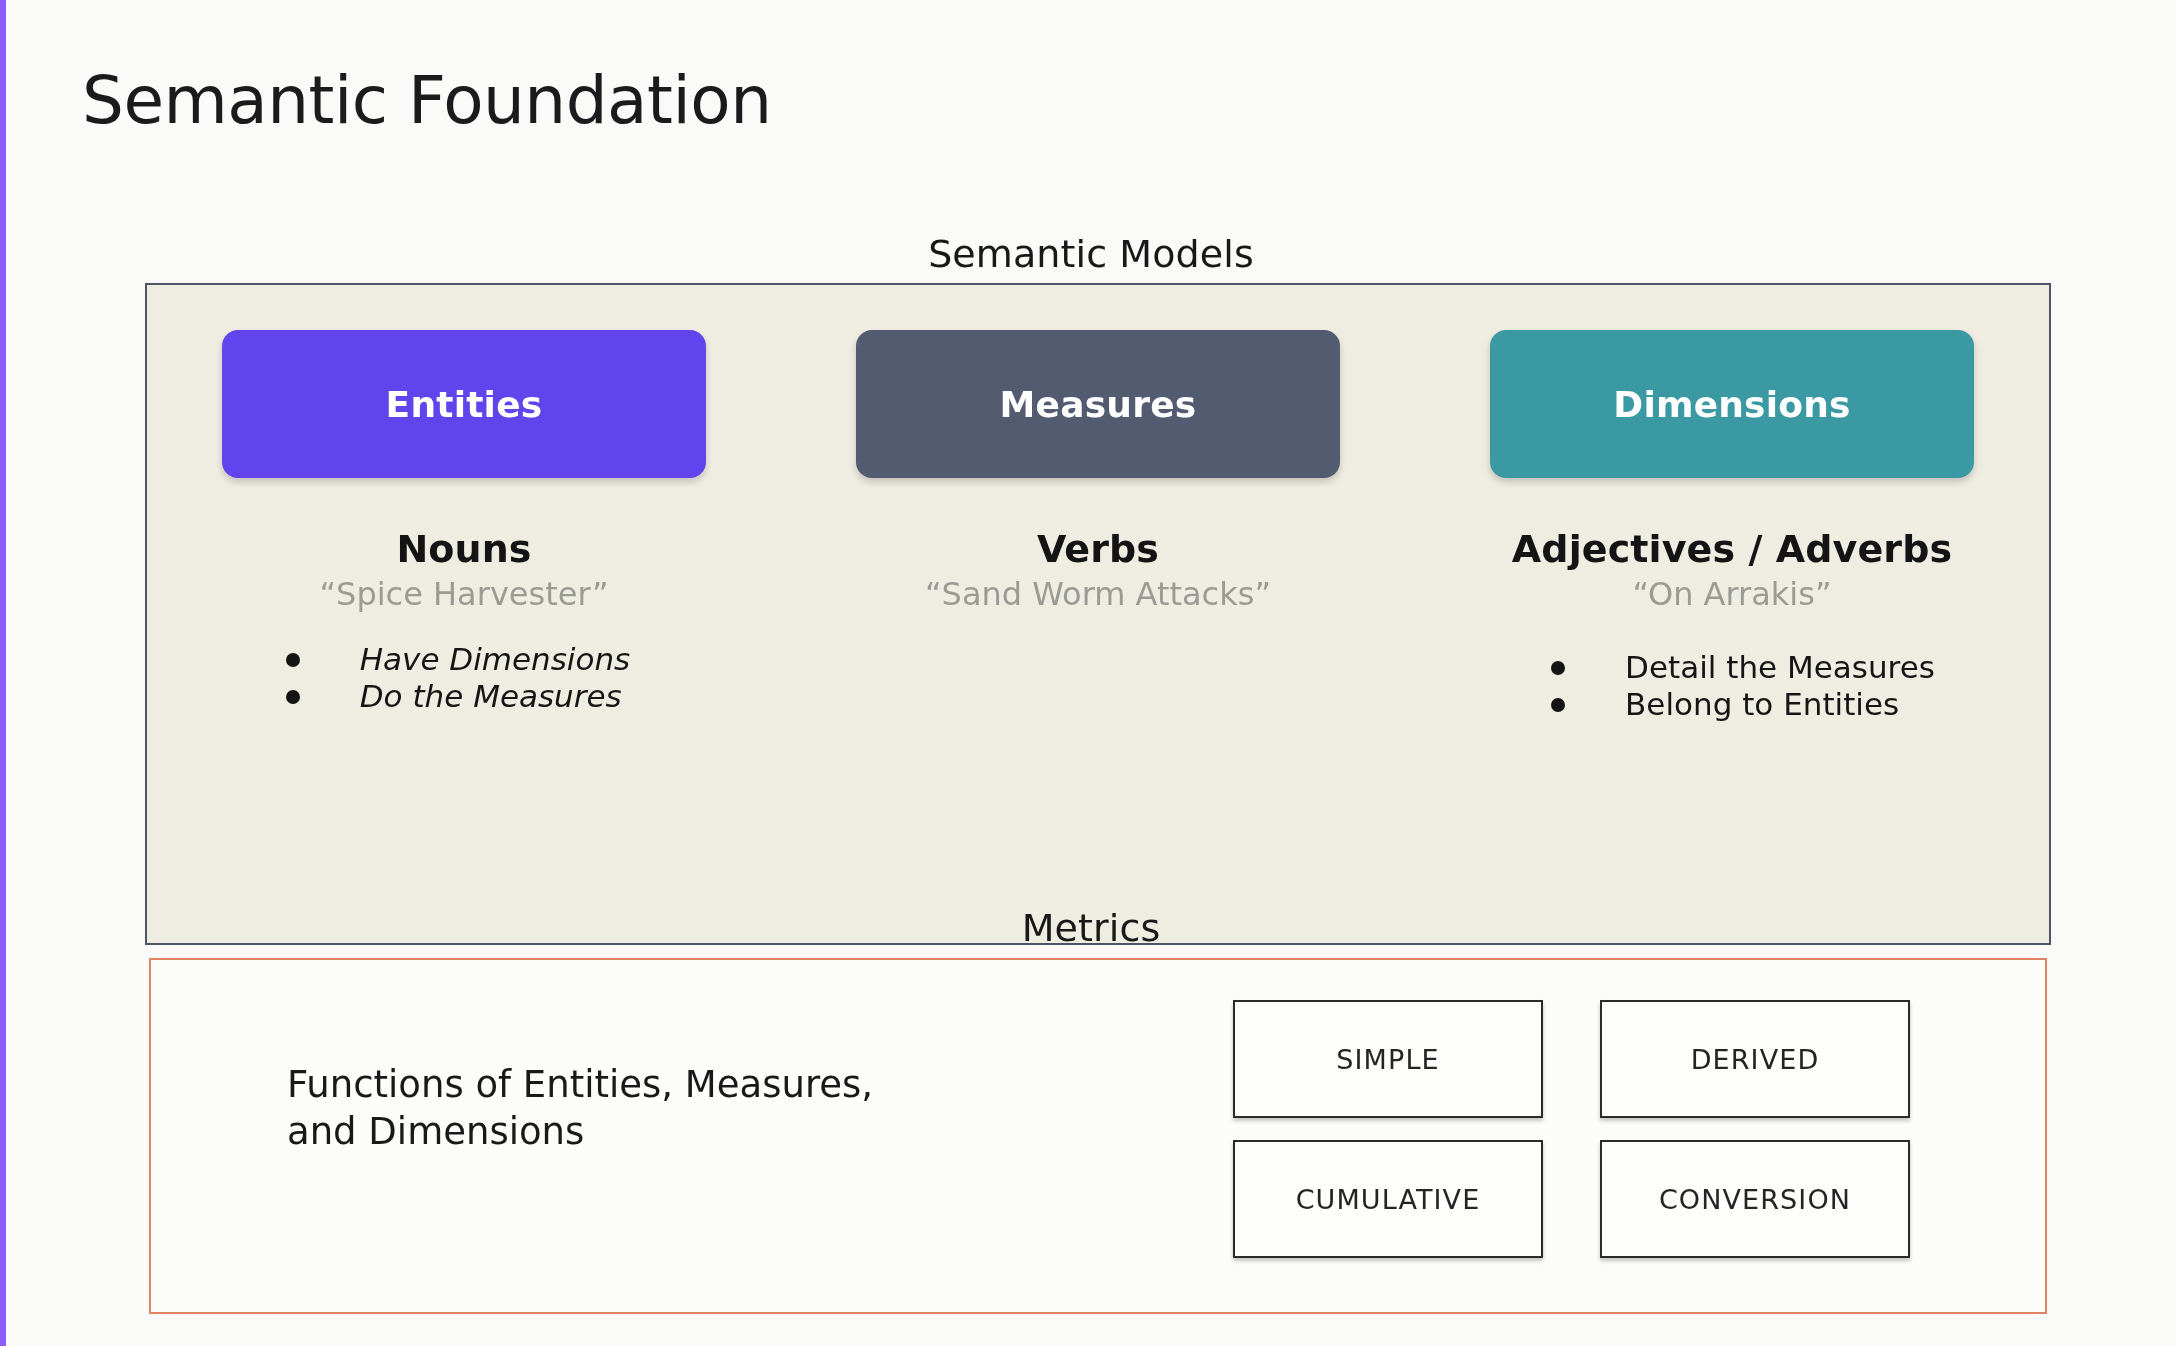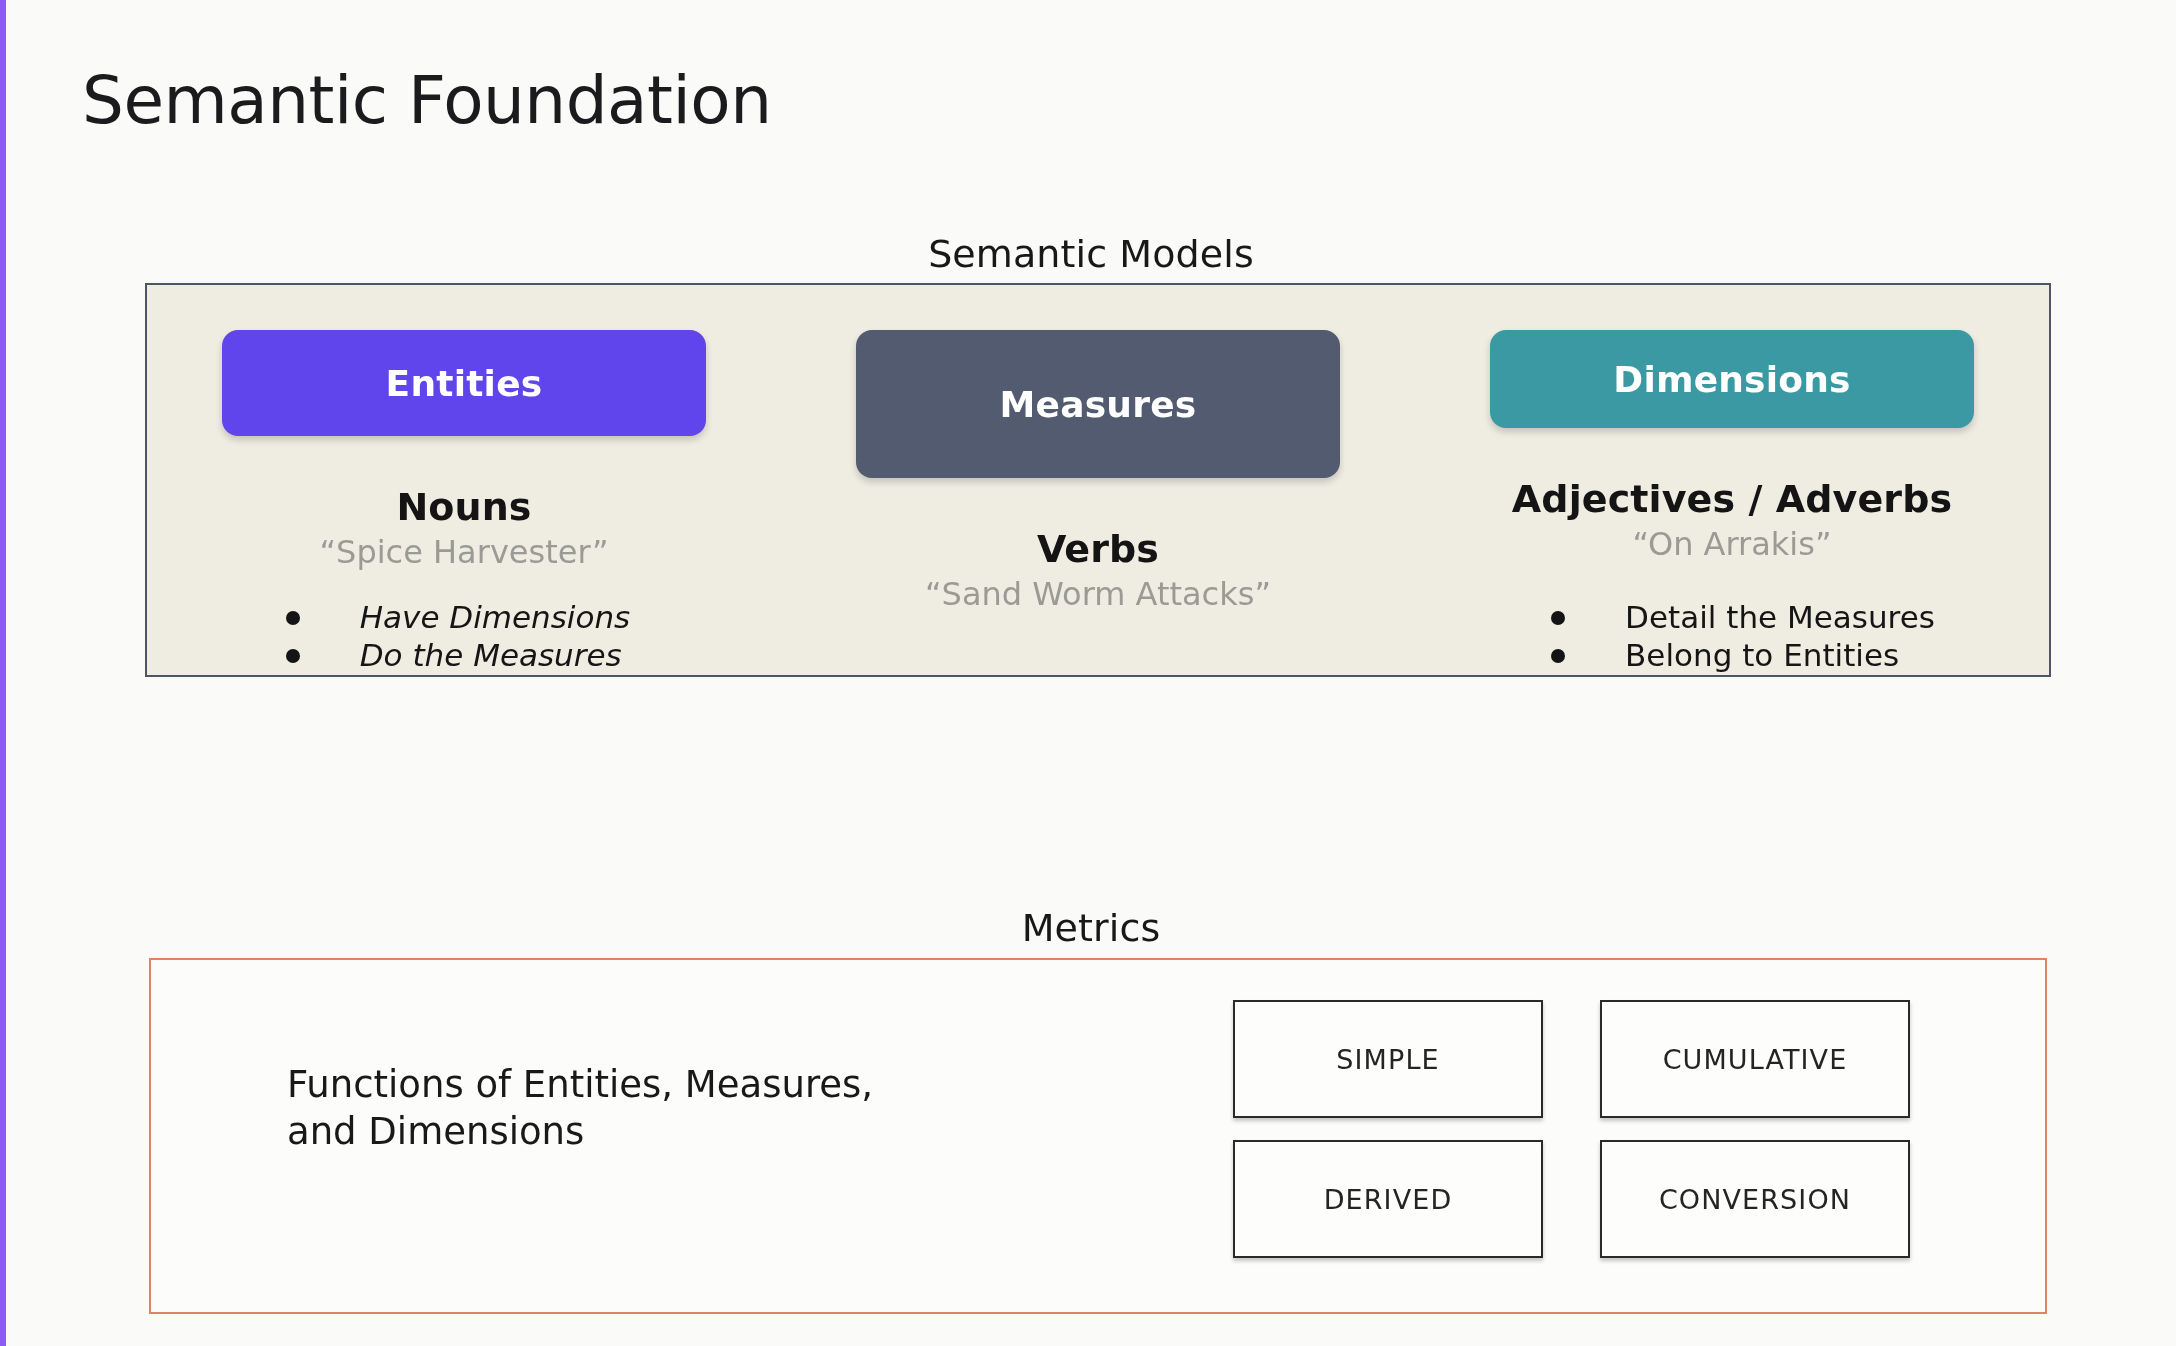--- a/index.html
+++ b/index.html
@@ -53,21 +53,21 @@
     right: 0;
     top: 906px;
   }
 
   
   .sm-panel {
     position: absolute;
     left: 139px;
     top: 283px;
     width: 1906px;
-    height: 394px;
+    height: 662px;
     background: #efede2;
     border: 2px solid #4d5565;
     box-sizing: border-box;
   }
   .sm-cols {
     position: absolute;
     inset: 0;
     display: flex;
   }
   .sm-col {
@@ -242,19 +242,19 @@
     </div>
   </div>
 
   <div class="section-label" id="metrics-label">Metrics</div>
 
   <div class="metrics-panel">
     <div class="metrics-desc">Functions of Entities, Measures,
 and Dimensions</div>
     <div class="metric-grid">
       <div class="metric-box">SIMPLE</div>
+      <div class="metric-box">DERIVED</div>
       <div class="metric-box">CUMULATIVE</div>
-      <div class="metric-box">DERIVED</div>
       <div class="metric-box">CONVERSION</div>
     </div>
   </div>
 
 </div>
 
 </body></html>

